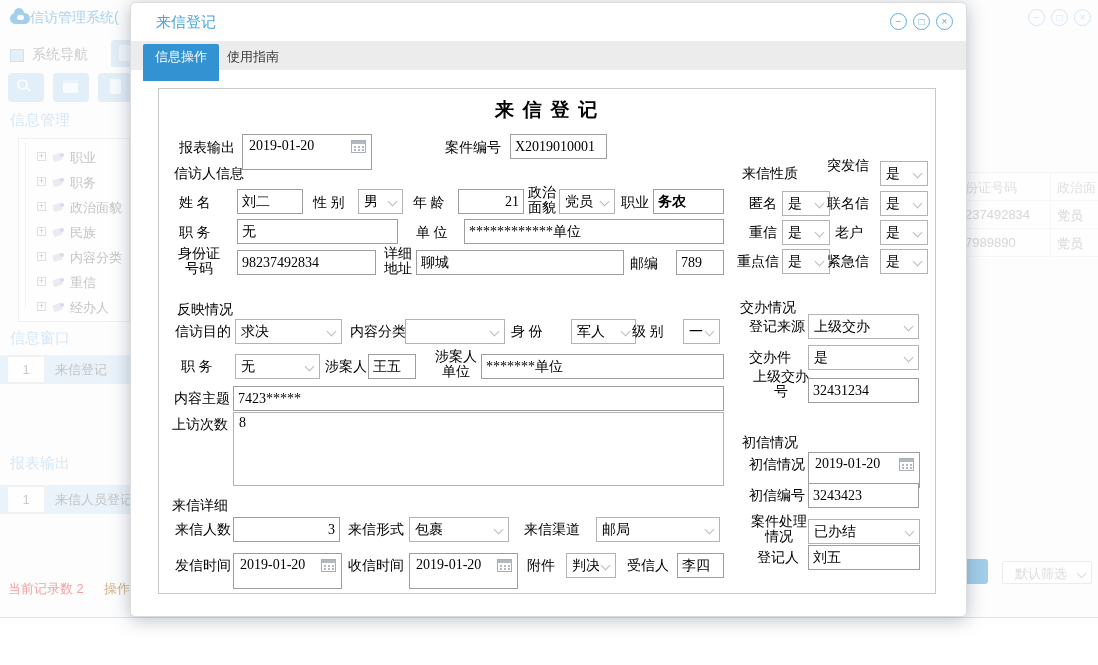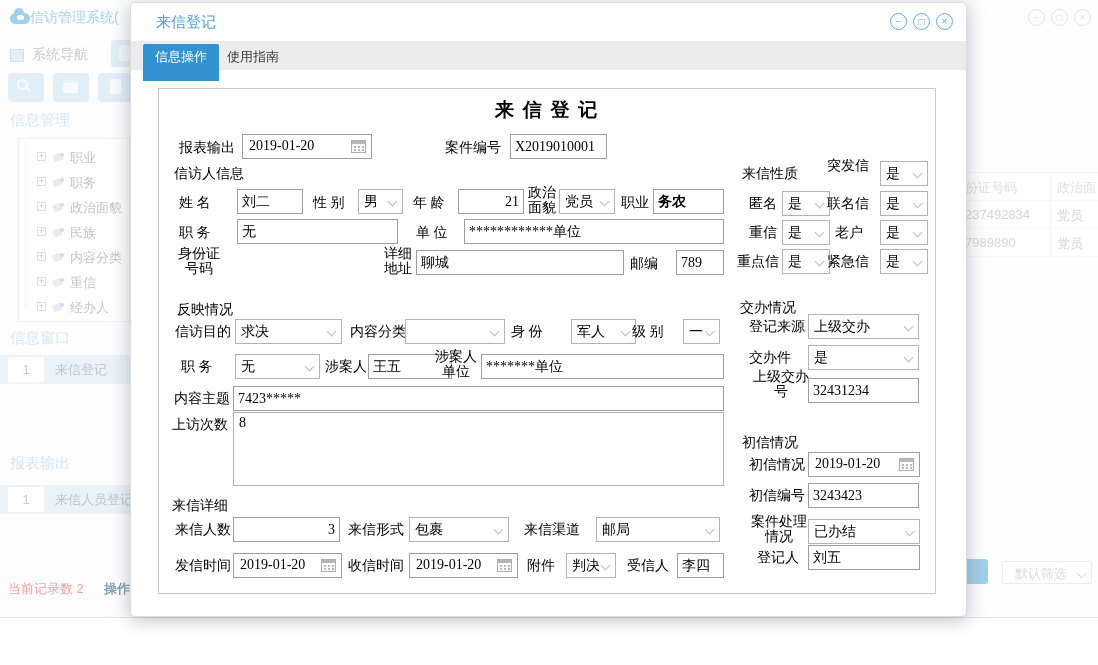--- a/index.html
+++ b/index.html
@@ -60,21 +60,21 @@
   .tlabel { position:absolute; left:51px; top:4px; color:#8d8d8d; font-size:13px; white-space:nowrap; }
 
   .listrow { position:absolute; left:0; width:131px; height:29px; background:#d9eaf8; }
   .numcell { position:absolute; left:7px; top:1px; width:38px; height:27px; background:#fff;
              border:1px solid #e7e7e7; color:#9a9a9a; font-size:13px; text-align:center;
              line-height:25px; }
   .rowlabel { position:absolute; left:55px; top:0; color:#8b8b8b; font-size:13px; line-height:29px;
               white-space:nowrap; }
 
   .statusbar { position:absolute; left:8px; top:580px; color:#ef4444; font-size:13px; }
-  .status2 { position:absolute; left:104px; top:580px; color:#0c4a6e; font-size:13px;font-weight:bold; }
+  .status2 { position:absolute; left:104px; top:580px; color:#a16207; font-size:13px; }
 
   .rtable { position:absolute; left:962px; top:172px; width:136px; height:86px;
             border-top:1px solid #ececec; background:#fff; }
   .rtable .vline { position:absolute; left:88px; top:0; bottom:0; border-left:1px solid #f0f0f0; }
   .rt-row { position:absolute; left:0; width:100%; height:28px; border-bottom:1px solid #f2f2f2; }
   .rt-c1 { position:absolute; left:3px; top:6px; font-size:13px; white-space:nowrap; }
   .rt-c2 { position:absolute; left:95px; top:6px; font-size:13px; white-space:nowrap; }
   .rt-head { color:#c5c5c5; }
   .rt-val { color:#b3b3b3; }
 
@@ -114,21 +114,21 @@
   .sec { position:absolute; font-size:14px; white-space:nowrap; }
   .in { position:absolute; height:25px; border:1px solid #9e9e9e; background:#fff; padding:0 4px;
         font-family:"Liberation Serif", serif; font-size:14px; color:#000; outline:none; }
   .num { text-align:right; }
   .sel { position:absolute; height:25px; border:1px solid #b3b3b3; background:#fff; }
   .sel .v { position:absolute; left:5px; right:16px; top:3px; font-size:14px; white-space:nowrap;
             overflow:hidden; }
   .chev { position:absolute; right:6px; top:8px; width:7px; height:7px;
           border-right:1px solid #bcbcbc; border-bottom:1px solid #bcbcbc;
           transform:rotate(45deg); }
-  .datebox { position:absolute; height:25px; border:1px solid #9e9e9e; background:#fff;font-family:Liberation Serif, serif; }
+  .datebox { position:absolute; height:36px; border:1px solid #9e9e9e; background:#fff;font-family:Liberation Serif, serif; }
   .datebox .v { position:absolute; left:6px; top:3px; font-size:14px; white-space:nowrap; }
   .cal { position:absolute; right:5px; top:5px; width:15px; height:13px; border:1px solid #a9afb6;
          background:#fff; }
   .cal::before { content:''; position:absolute; left:0; right:0; top:0; height:3px; background:#b3b9bf; }
   .cal::after { content:''; position:absolute; left:2px; top:5px; width:2px; height:2px; background:#b3b9bf;
                 box-shadow:4px 0 #b3b9bf, 8px 0 #b3b9bf, 0 3px #b3b9bf, 4px 3px #b3b9bf, 8px 3px #b3b9bf; }
   .ta { position:absolute; border:1px solid #b3b3b3; background:#fff; resize:none; outline:none;
         font-family:"Liberation Serif", serif; font-size:14px; padding:2px 5px; }
 </style>
 </head>
@@ -292,20 +292,21 @@
         </div>
       <span class="lb" style="left:462px;top:105px;">职业</span>
       <input class="in" style="left: 494px; top: 100px; width: 71px; font-weight: bold;" value="务农">
 
       <span class="lb" style="left:20px;top:135px;">职 务</span>
       <input class="in" style="left: 78px; top: 130px; width: 161px;" value="无">
       <span class="lb" style="left:257px;top:135px;">单 位</span>
       <input class="in" style="left: 305px; top: 130px; width: 260px;" value="************单位">
 
       <div class="lb2" style="left:15px;top:158px;width:50px;">身份证号码</div>
+      <input class="in" style="left: 78px; top: 161px; width: 139px;" value="98237492834">
       <div class="lb2" style="left:223px;top:158px;width:32px;">详细地址</div>
       <input class="in" style="left: 257px; top: 161px; width: 208px;" value="聊城">
       <span class="lb" style="left:471px;top:166px;">邮编</span>
       <input class="in" style="left: 517px; top: 161px; width: 48px;" value="789">
 
       <div class="sec" style="left:583px;top:76px;">来信性质</div>
       <span class="lb" style="left:668px;top:68px;">突发信</span>
       <div class="sel" style="left:721px;top:72px;width:48px;">
           <span class="v">是</span>
           <span class="chev"></span>
@@ -362,21 +363,21 @@
           <span class="v">一般</span>
           <span class="chev"></span>
         </div>
 
       <span class="lb" style="left:22px;top:269px;">职 务</span>
       <div class="sel" style="left:76px;top:265px;width:85px;">
           <span class="v">无</span>
           <span class="chev"></span>
         </div>
       <span class="lb" style="left:166px;top:269px;">涉案人</span>
-      <input class="in" style="left: 209px; top: 265px; width: 84px;" value="王五">
+      <input class="in" style="left: 209px; top: 265px; width: 48px;" value="王五">
       <div class="lb2" style="left:274px;top:261px;width:46px;">涉案人单位</div>
       <input class="in" style="left: 322px; top: 265px; width: 243px;" value="*******单位">
 
       <span class="lb" style="left:15px;top:301px;">内容主题</span>
       <input class="in" style="left: 74px; top: 297px; width: 491px;" value="7423*****">
 
       <span class="lb" style="left:13px;top:327px;">上访次数</span>
       <textarea class="ta" style="left: 74px; top: 323px; width: 491px; height: 74px;">8</textarea>
 
       <div class="sec" style="left:581px;top:210px;">交办情况</div>

